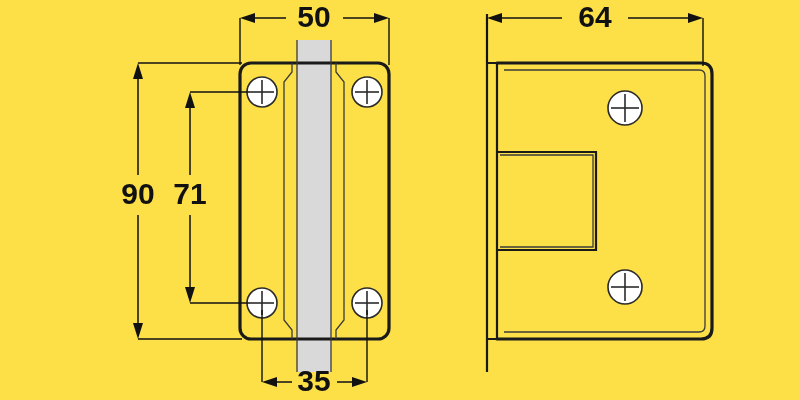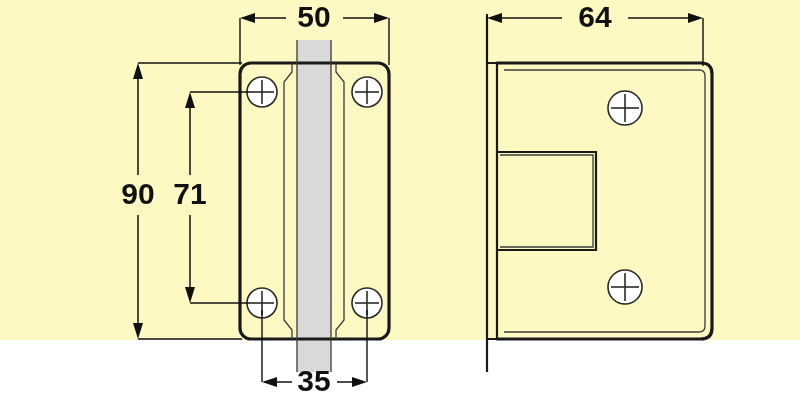--- a/index.html
+++ b/index.html
@@ -9,22 +9,22 @@
   }
   body {
     width: 800px;
     height: 400px;
     overflow: hidden;
     font-family: "Liberation Sans", sans-serif;
   }
   #drawing-root {
     position: relative;
     width: 800px;
-    height: 340px;
-    background: #fef9c3;
+    height: 400px;
+    background: #fde047;
   }
   svg#tech-drawing {
     display: block;
     width: 800px;
     height: 400px;
   }
   .dim-text {
     font-family: "Liberation Sans", sans-serif;
     font-weight: bold;
     font-size: 30px;

